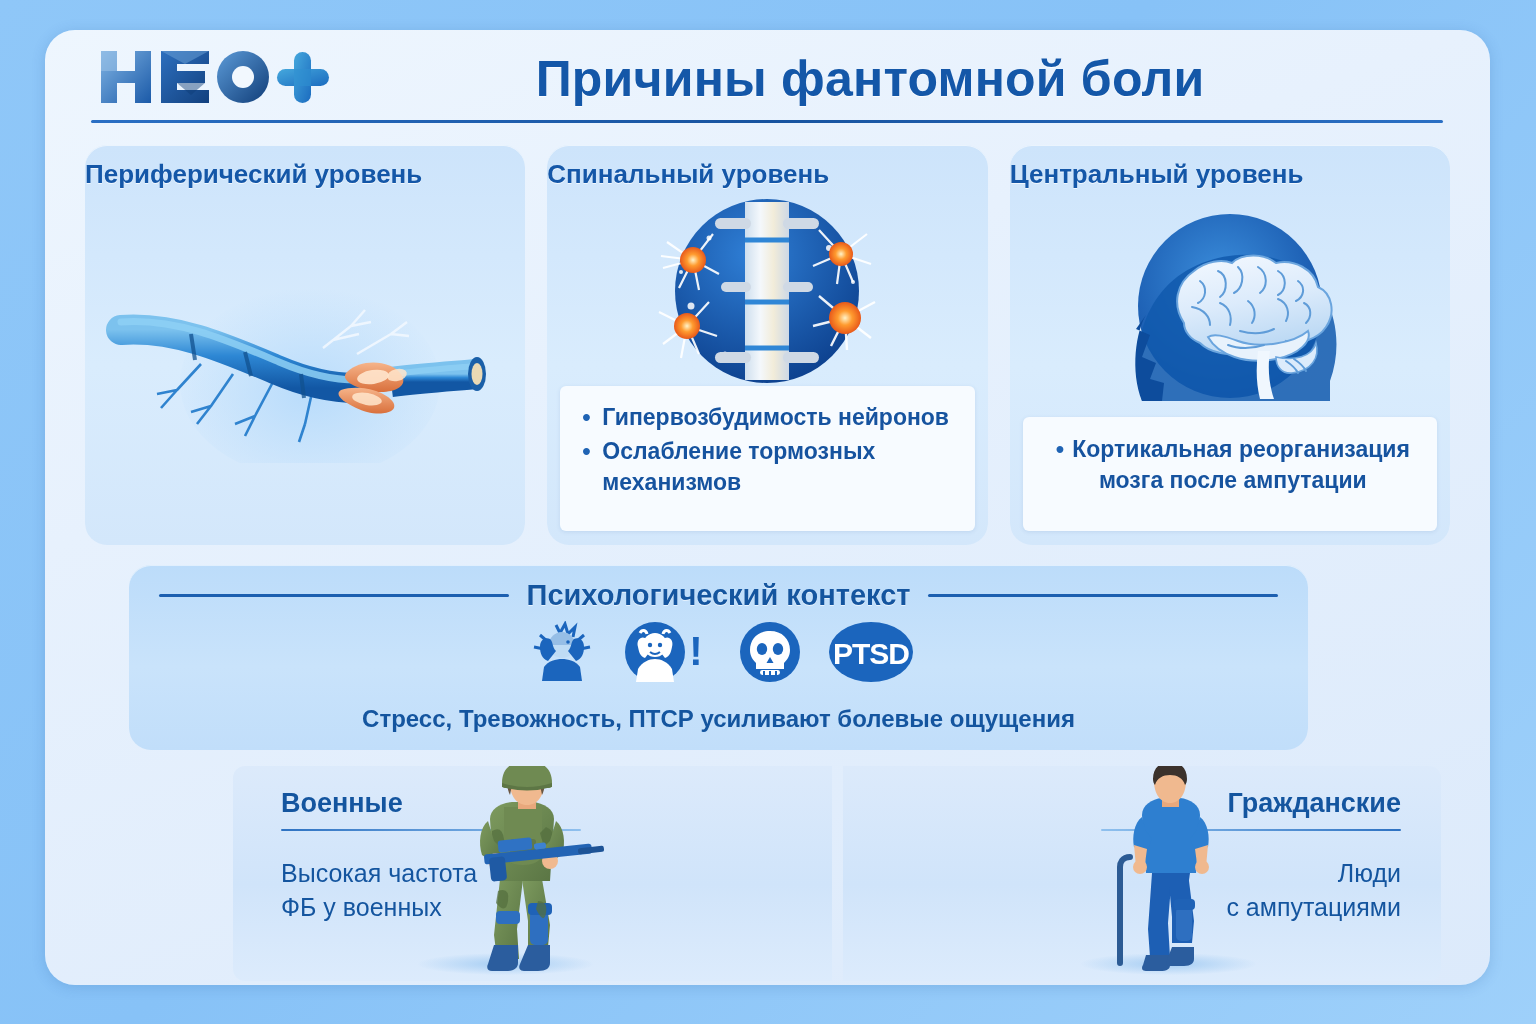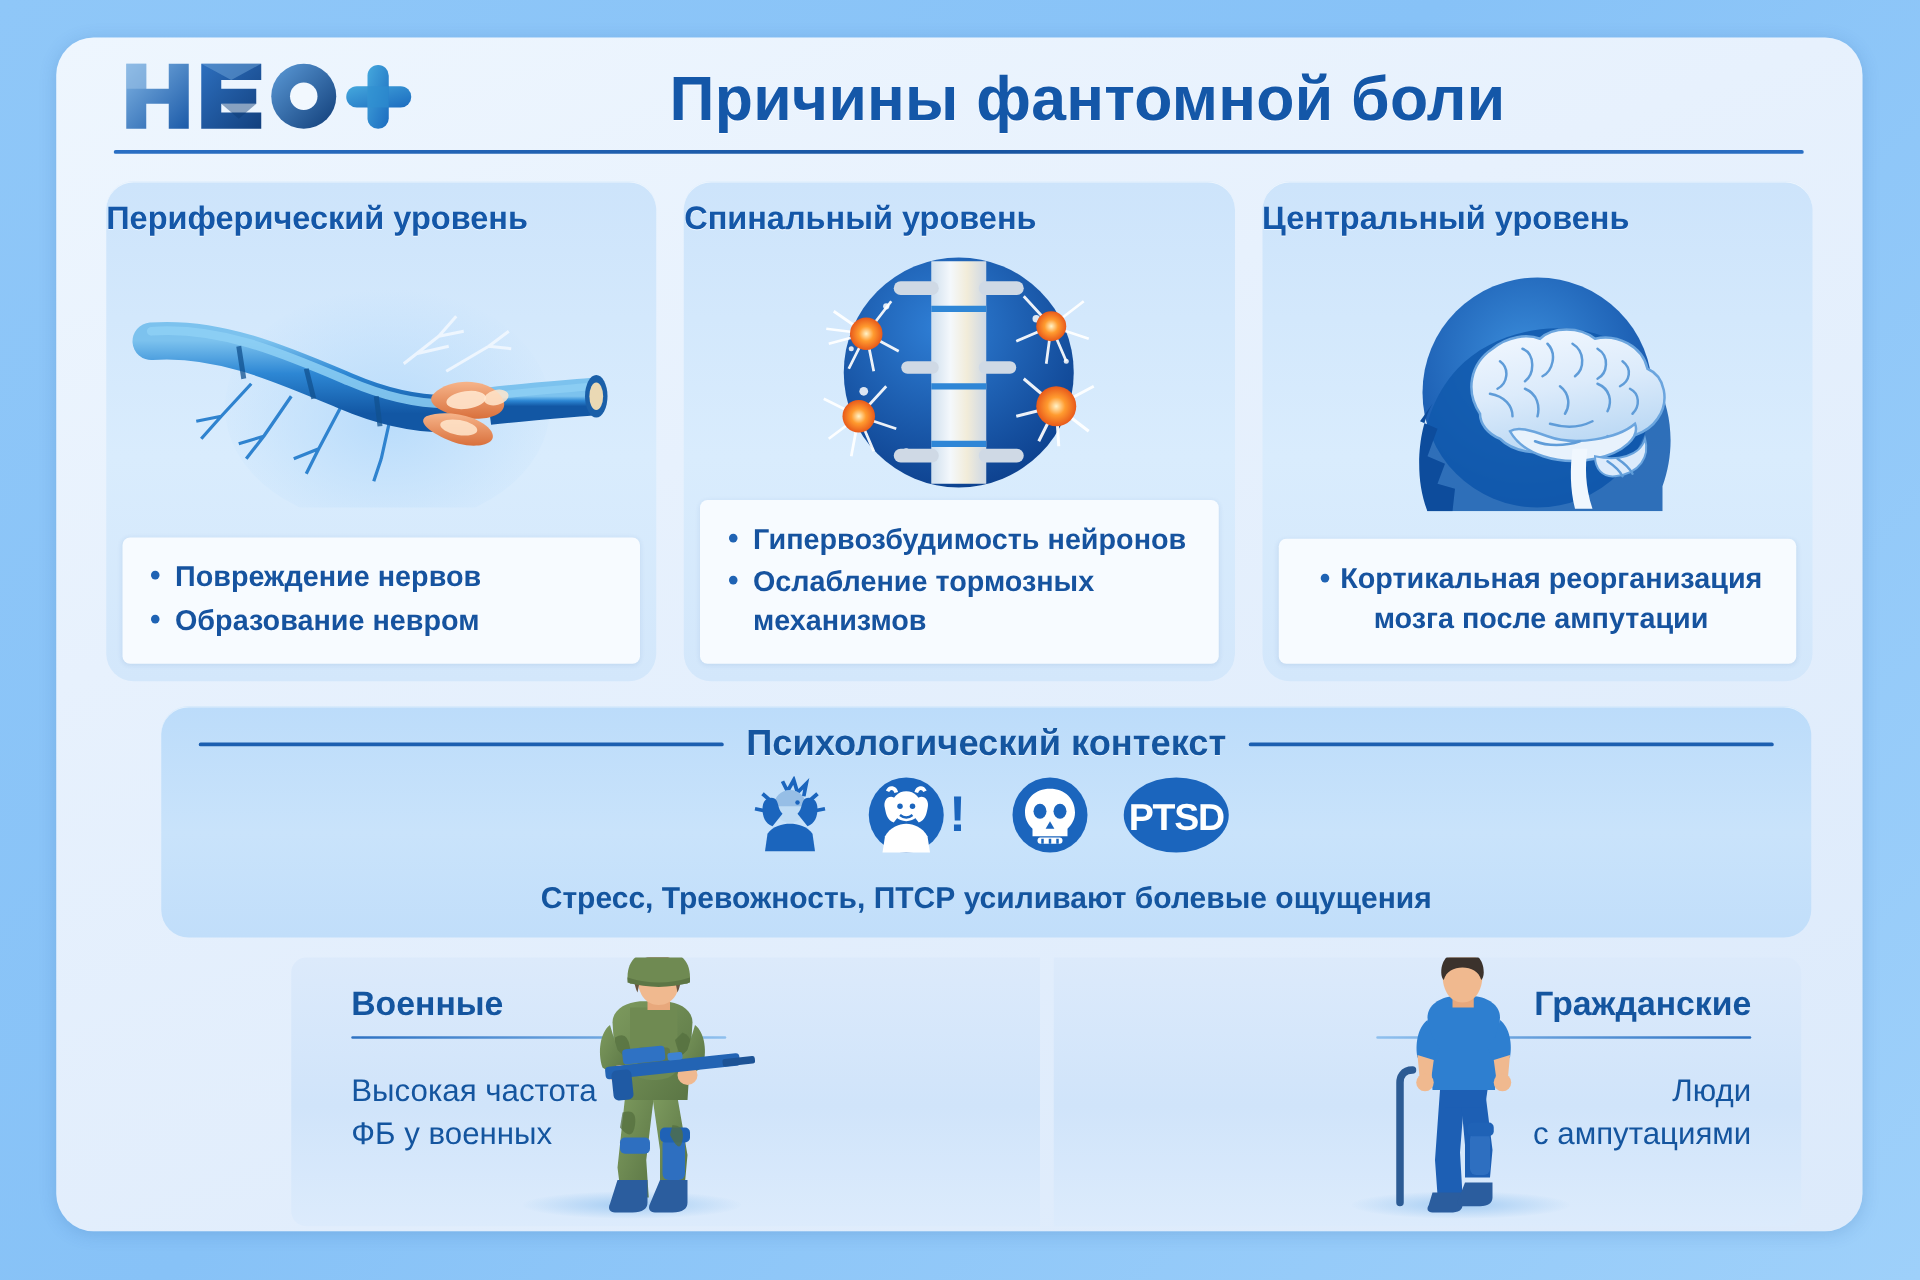--- a/index.html
+++ b/index.html
@@ -35,33 +35,33 @@
     display:flex;flex-direction:column;align-items:flex-start;
     padding-top:14px;box-sizing:border-box;
   }
   .col-title{font-size:26px;font-weight:bold;color:#1457a8;
              text-shadow:0 1px 0 rgba(255,255,255,.7);margin-bottom:6px;}
   .art{flex:1;width:100%;display:flex;align-items:center;justify-content:center;}
   .art svg{display:block;}
   .bullets{
     width:calc(100% - 26px);margin:0 13px 14px 13px;background:#f7fbff;border-radius:6px;
     box-shadow:0 1px 4px rgba(40,90,160,.12);
-    padding:16px 12px 16px 18px;box-sizing:border-box;min-height:100px;
+    padding:16px 12px 32px 18px;box-sizing:border-box;min-height:100px;
   }
   .bullets ul{margin:0;padding:0;list-style:none;}
   .bullets li{
     position:relative;padding-left:24px;color:#16539f;font-size:23px;font-weight:bold;
     line-height:1.32;margin-bottom:4px;
   }
   .bullets li:before{content:"•";position:absolute;left:4px;top:-1px;color:#1f63b4;font-size:24px;}
   .bullets.center li{padding-left:0;text-align:center;}
   .bullets.center li:before{position:static;margin-right:8px;}
   
   .psych{
-    position:absolute;left:84px;top:535px;width:1320px;height:185px;border-radius:22px;
+    position:absolute;left:84px;top:535px;width:1179px;height:185px;border-radius:22px;
     background:linear-gradient(180deg,#bcdcfa 0%,#c9e3fb 55%,#c1defa 100%);
     box-shadow:inset 0 1px 0 rgba(255,255,255,.55);
   }
   .psych-head{position:absolute;top:14px;left:0;width:100%;display:flex;align-items:center;
               justify-content:center;gap:18px;padding:0 30px;box-sizing:border-box;}
   .psych-head .line{flex:1;height:3px;background:#1c5fb0;border-radius:2px;max-width:420px;}
   .psych-head .txt{font-size:29px;font-weight:bold;color:#14559f;white-space:nowrap;
                    text-shadow:0 1px 0 rgba(255,255,255,.6);}
   .psych-icons{position:absolute;top:56px;left:0;width:100%;display:flex;justify-content:center;
                align-items:center;gap:22px;}
@@ -181,26 +181,20 @@
 
           <ellipse cx="372" cy="96" rx="9" ry="17" fill="#1a5fa8"></ellipse>
           <ellipse cx="372" cy="96" rx="5.5" ry="11" fill="#ead9b4"></ellipse>
 
           <path d="M242 94 c14 -14 44 -12 54 2 c8 12 -6 18 -20 18 c-16 0 -44 -10 -34 -20 z" fill="url(#neuroG)"></path>
           <path d="M236 112 c16 -6 44 0 52 12 c6 10 -10 14 -26 10 c-14 -4 -36 -16 -26 -22 z" fill="url(#neuroG)"></path>
           <ellipse cx="268" cy="99" rx="16" ry="7" fill="#ffe6cd" opacity=".9" transform="rotate(-8 268 99)"></ellipse>
           <ellipse cx="292" cy="97" rx="10" ry="6" fill="#ffe6cd" opacity=".85" transform="rotate(-14 292 97)"></ellipse>
           <ellipse cx="262" cy="121" rx="15" ry="6" fill="#ffe6cd" opacity=".85" transform="rotate(10 262 121)"></ellipse>
         </svg>
-      </div>
-      <div class="bullets">
-        <ul>
-          <li>Повреждение нервов</li>
-          <li>Образование невром</li>
-        </ul>
       </div>
     </div>
 
     <div class="col">
       <div class="col-title">Спинальный уровень</div>
       <div class="art">
         <svg width="300" height="190" viewBox="0 0 300 190">
           <defs>
             <radialGradient id="discG" cx="42%" cy="30%" r="75%">
               <stop offset="0" stop-color="#2f7fd6"></stop>

